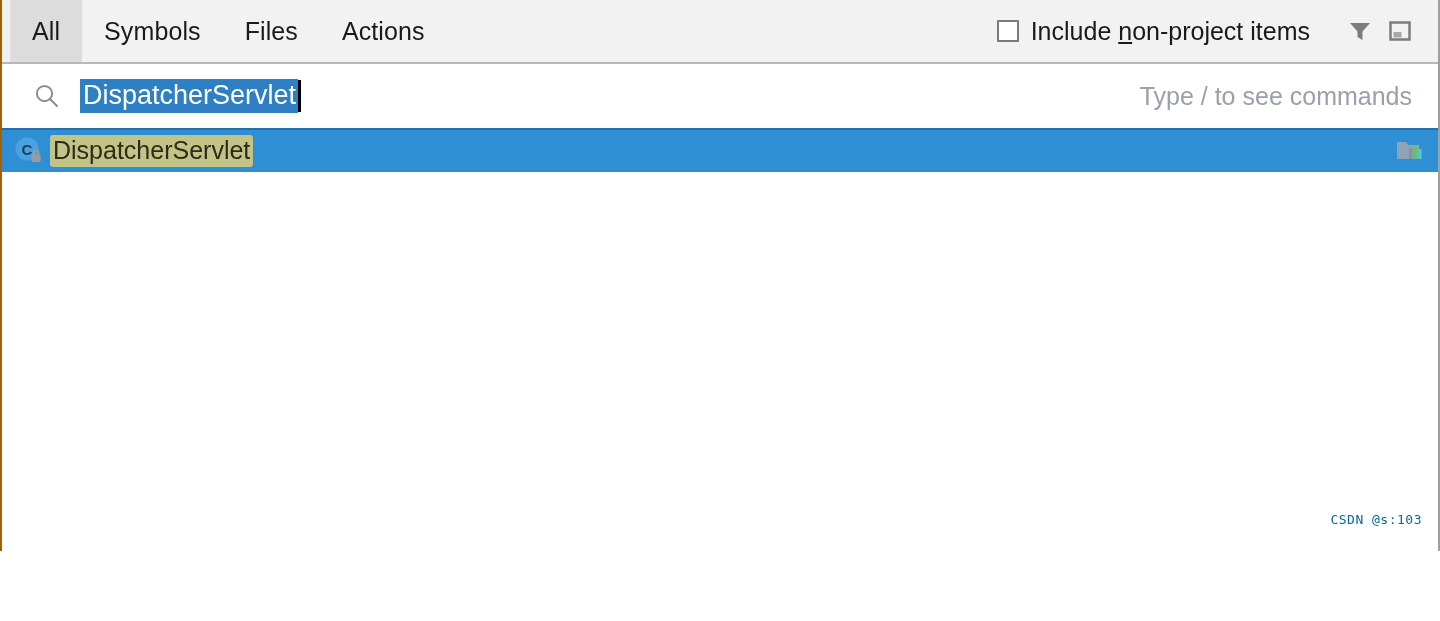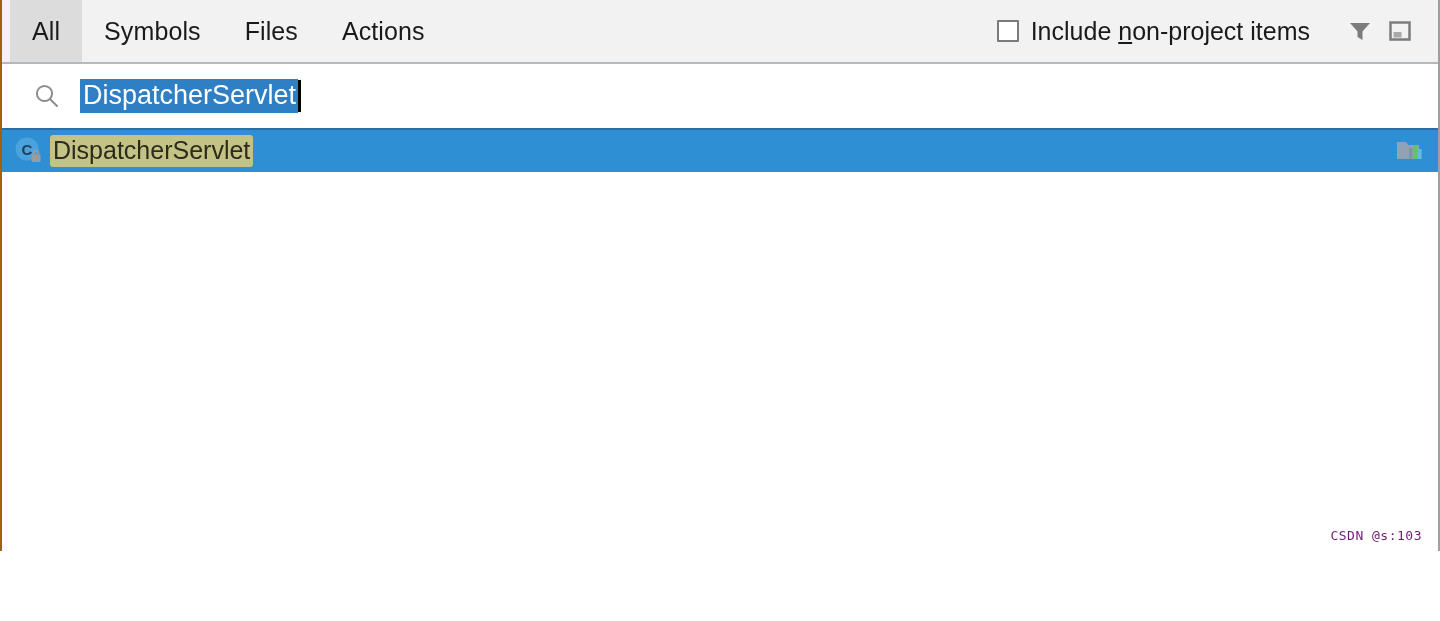--- a/index.html
+++ b/index.html
@@ -202,23 +202,23 @@
     height: 34px;
     display: flex;
     align-items: center;
     justify-content: center;
     margin-left: 6px;
   }
 
   .watermark {
     position: absolute;
     right: 16px;
-    bottom: 8px;
+    bottom: 24px;
     font-size: 13px;
-    color: #701a75;
+    color: #0369a1;
     font-family: "DejaVu Sans Mono", "Liberation Mono", monospace;
     letter-spacing: 0.5px;
     user-select: none;
   }
 </style>
 </head>
 <body>
 
 <div class="se-window">
 
@@ -265,20 +265,21 @@
         <circle cx="11.5" cy="11.5" r="7.6" fill="none" stroke="#8d8d8d" stroke-width="2"></circle>
         <line x1="17.2" y1="17.2" x2="24" y2="24" stroke="#8d8d8d" stroke-width="2" stroke-linecap="round"></line>
       </svg>
     </span>
 
     <div class="search-field">
       <span class="search-value">DispatcherServlet</span>
         <span class="caret"></span>
     </div>
 
+    <span class="search-hint">Type / to see commands</span>
   </div>
 
   <div class="results">
 
     <div class="result-row">
       <span class="row-icon">
         <svg width="32" height="32" viewBox="0 0 32 32" aria-hidden="true">
           <circle cx="14" cy="14" r="11.5" fill="#4aa3df"></circle>
           <text x="14" y="20" font-family="Liberation Sans, sans-serif" font-size="15" font-weight="bold" fill="#1c3f57" text-anchor="middle">C</text>
           <g>

